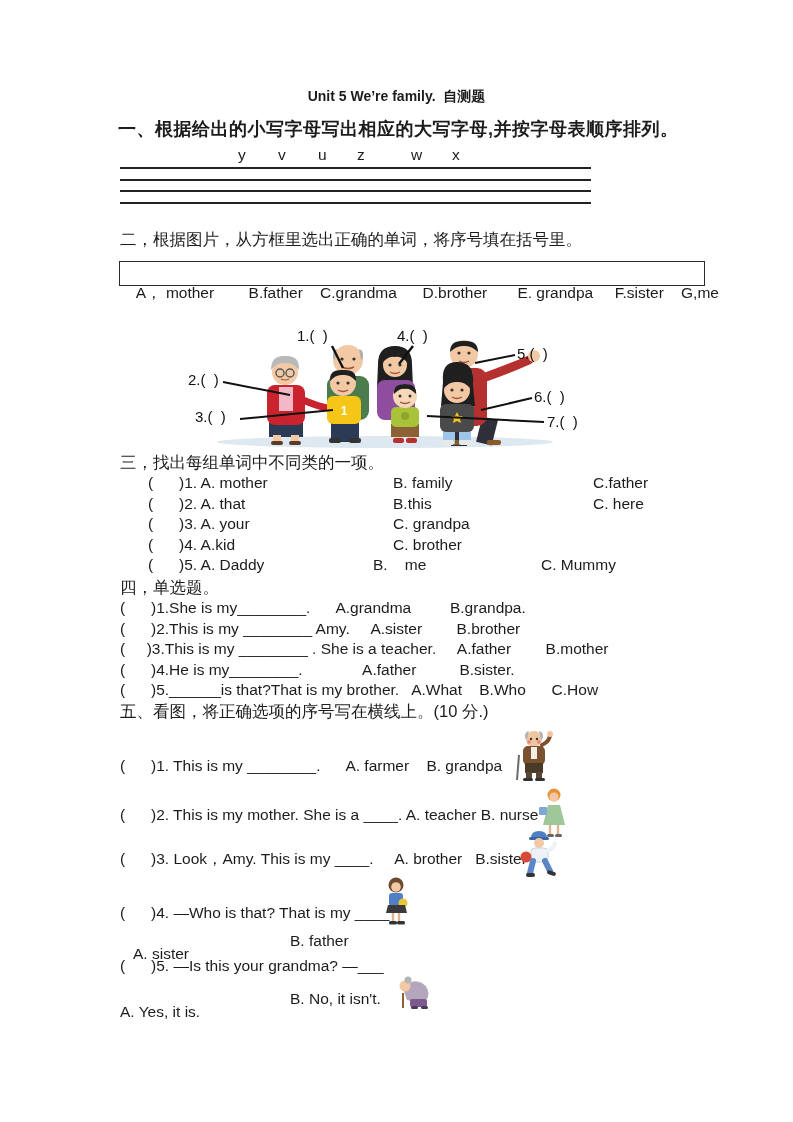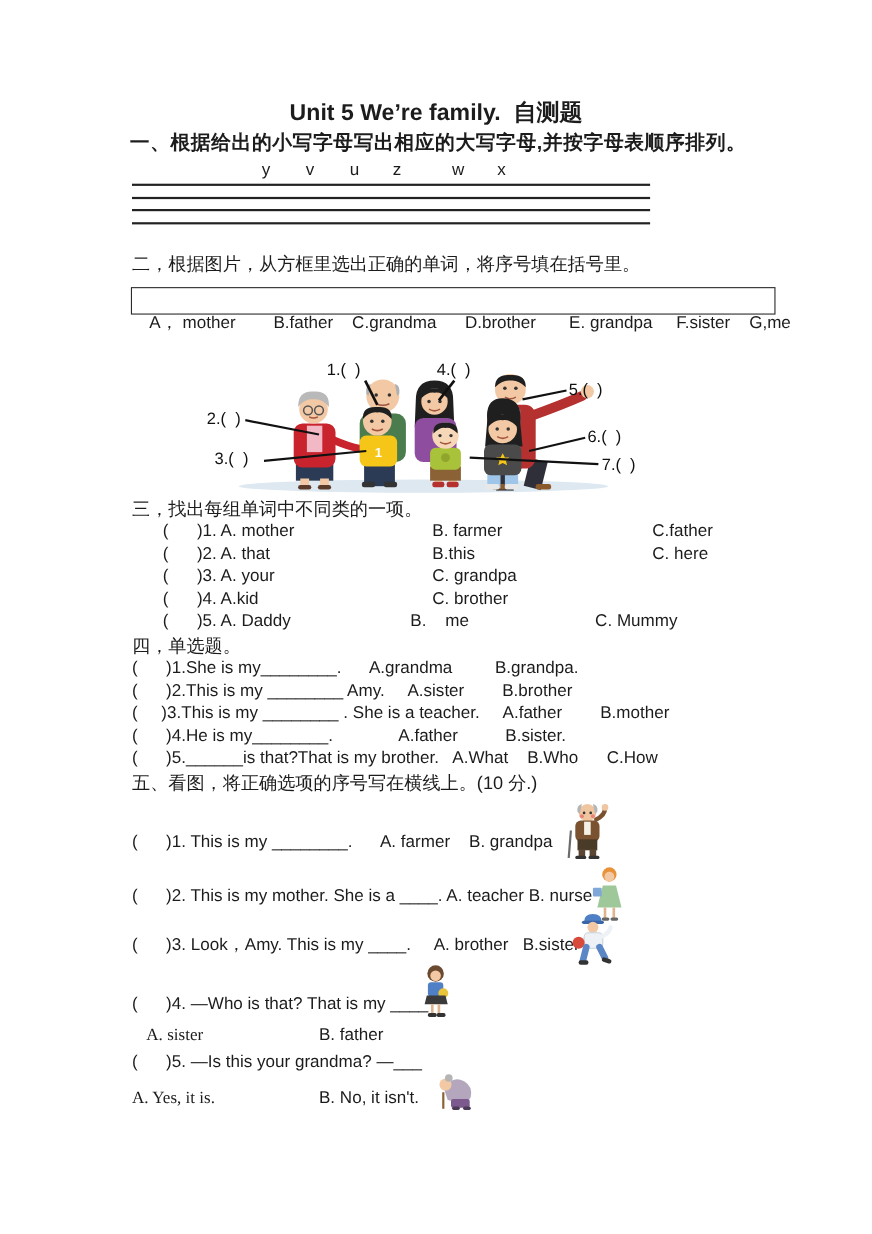--- a/index.html
+++ b/index.html
@@ -3,39 +3,39 @@
 <meta charset="utf-8">
 <style>
   html,body{margin:0;padding:0;}
   body{
     width:793px;height:1122px;position:relative;overflow:hidden;
     background:#ffffff;color:#1c1c1c;
     font-family:"Liberation Sans","DejaVu Sans",sans-serif;
     font-size:15.5px;
   }
   .abs{position:absolute;white-space:pre;}
-  .title{top:88px;left:0;width:793px;text-align:center;font-weight:bold;font-size:21px;}
+  .title{top:88px;left:0;width:793px;text-align:center;font-weight:bold;font-size:14px;}
   .h1{top:117px;left:118px;font-weight:bold;font-size:18px;letter-spacing:.5px;}
   .h{font-size:16.5px;}
   .letters{top:146px;left:120px;width:470px;height:18px;position:absolute;}
   .letters span{position:absolute;top:0;font-size:15.5px;}
   .letters span:nth-child(1){left:118px;}
   .letters span:nth-child(2){left:158px;}
   .letters span:nth-child(3){left:198px;}
   .letters span:nth-child(4){left:237px;}
   .letters span:nth-child(5){left:291px;}
   .letters span:nth-child(6){left:332px;}
   .wline{position:absolute;left:120px;width:471px;height:2px;background:#222;}
   .bankbox{top:261px;left:119px;width:586px;height:25px;border:1.6px solid #2a2a2a;
            padding:3px 0 0 8px;box-sizing:border-box;}
   .s3row{position:absolute;left:120px;width:610px;display:flex;margin-left:28px;}
   .s3row > span{white-space:pre;display:block;}
   .c1{width:245px;} .c2{width:200px;} .c3{flex:1;}
   .c1t{width:225px;} .c2t{width:168px;}
-  .optA{position:absolute;left:13px;top:0;white-space:pre;font-family:Liberation Serif, serif;}
+  .optA{position:absolute;left:13px;top:13px;white-space:pre;}
   .optB{position:absolute;left:170px;top:0;white-space:pre;}
   svg text{font-family:"Liberation Sans","DejaVu Sans",sans-serif;}
 </style>
 </head>
 <body>
 
 <div class="abs title">Unit 5 We’re family.  自测题</div>
 
 <div class="abs h1">一、根据给出的小写字母写出相应的大写字母,并按字母表顺序排列。</div>
 <div class="letters">
@@ -169,21 +169,21 @@
   <text x="332" y="37" font-size="15" fill="#111">5.(&nbsp;&nbsp;)</text>
   <text x="3" y="63" font-size="15" fill="#111">2.(&nbsp;&nbsp;)</text>
   <text x="349" y="80" font-size="15" fill="#111">6.(&nbsp;&nbsp;)</text>
   <text x="10" y="100" font-size="15" fill="#111">3.(&nbsp;&nbsp;)</text>
   <text x="362" y="105" font-size="15" fill="#111">7.(&nbsp;&nbsp;)</text>
 </svg>
 
 <div class="abs h" style="top:452px;left:120px;">三，找出每组单词中不同类的一项。</div>
 <div class="s3row" style="top:474px;">
   <span class="c1">(      )1. A. mother</span>
-  <span class="c2">B. farmer</span>
+  <span class="c2">B. family</span>
   <span class="c3">C.father</span>
 </div>
 <div class="s3row" style="top:495px;">
   <span class="c1">(      )2. A. that</span>
   <span class="c2">B.this</span>
   <span class="c3">C. here</span>
 </div>
 <div class="s3row" style="top:515px;">
   <span class="c1">(      )3. A. your</span>
   <span class="c3">C. grandpa</span>

